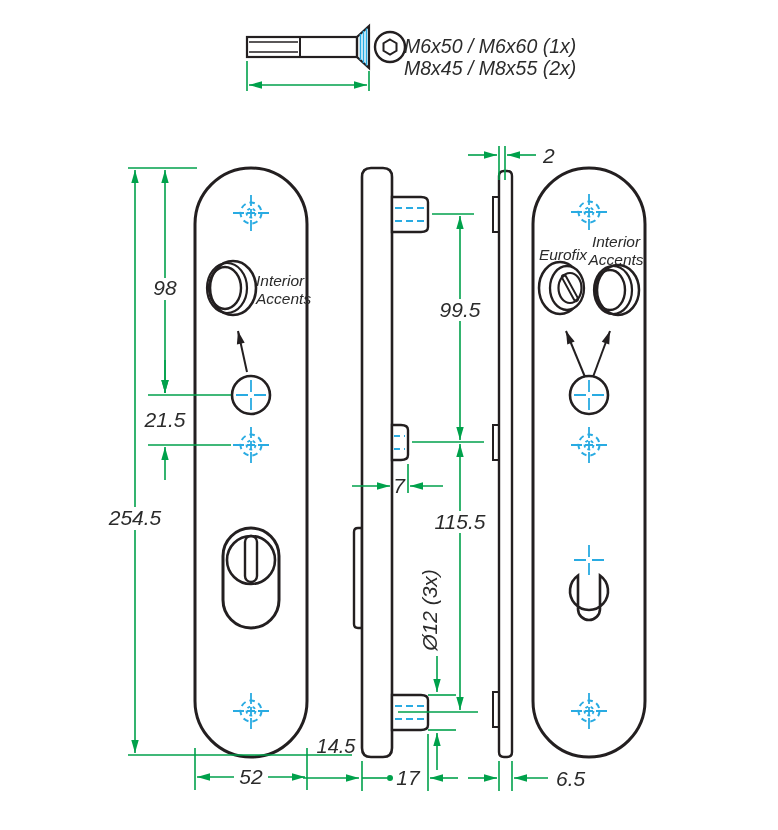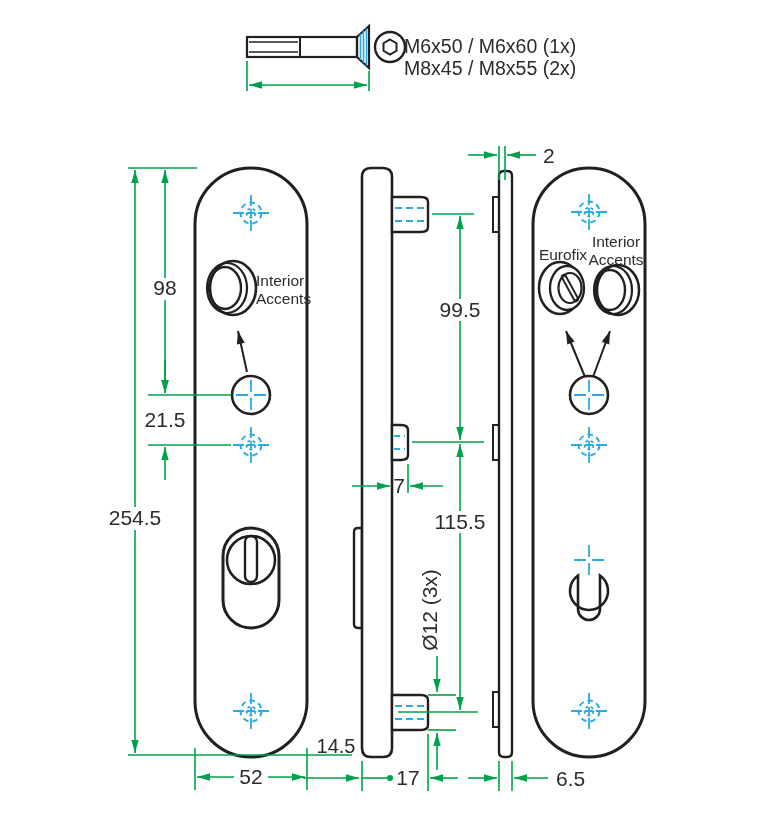--- a/index.html
+++ b/index.html
@@ -1,17 +1,17 @@
 <!DOCTYPE html>
 <html><head>
 <meta charset="utf-8">
 <style>
   html,body{margin:0;padding:0;background:#fff;}
   #stage{position:relative;width:778px;height:830px;background:#fff;overflow:hidden;
-         font-family:"Liberation Sans",sans-serif;}
+         font-family:"Liberation Sans",sans-serif;font-style:italic;}
   svg{display:block;}
   text{font-family:"Liberation Sans",sans-serif;fill:#2b2b2b;}
   .dim-text{font-size:21px;}
   .dim-text-sm{font-size:20px;}
   .label-text{font-size:15.5px;}
   .spec-text{font-size:19.5px;}
   .outline{stroke:#231f20;fill:none;}
   .outline-fill{stroke:#231f20;fill:#fff;}
   .dimline{stroke:#00a14b;stroke-width:1.6;fill:none;}
   .bluedash{stroke:#29abe2;fill:none;}

